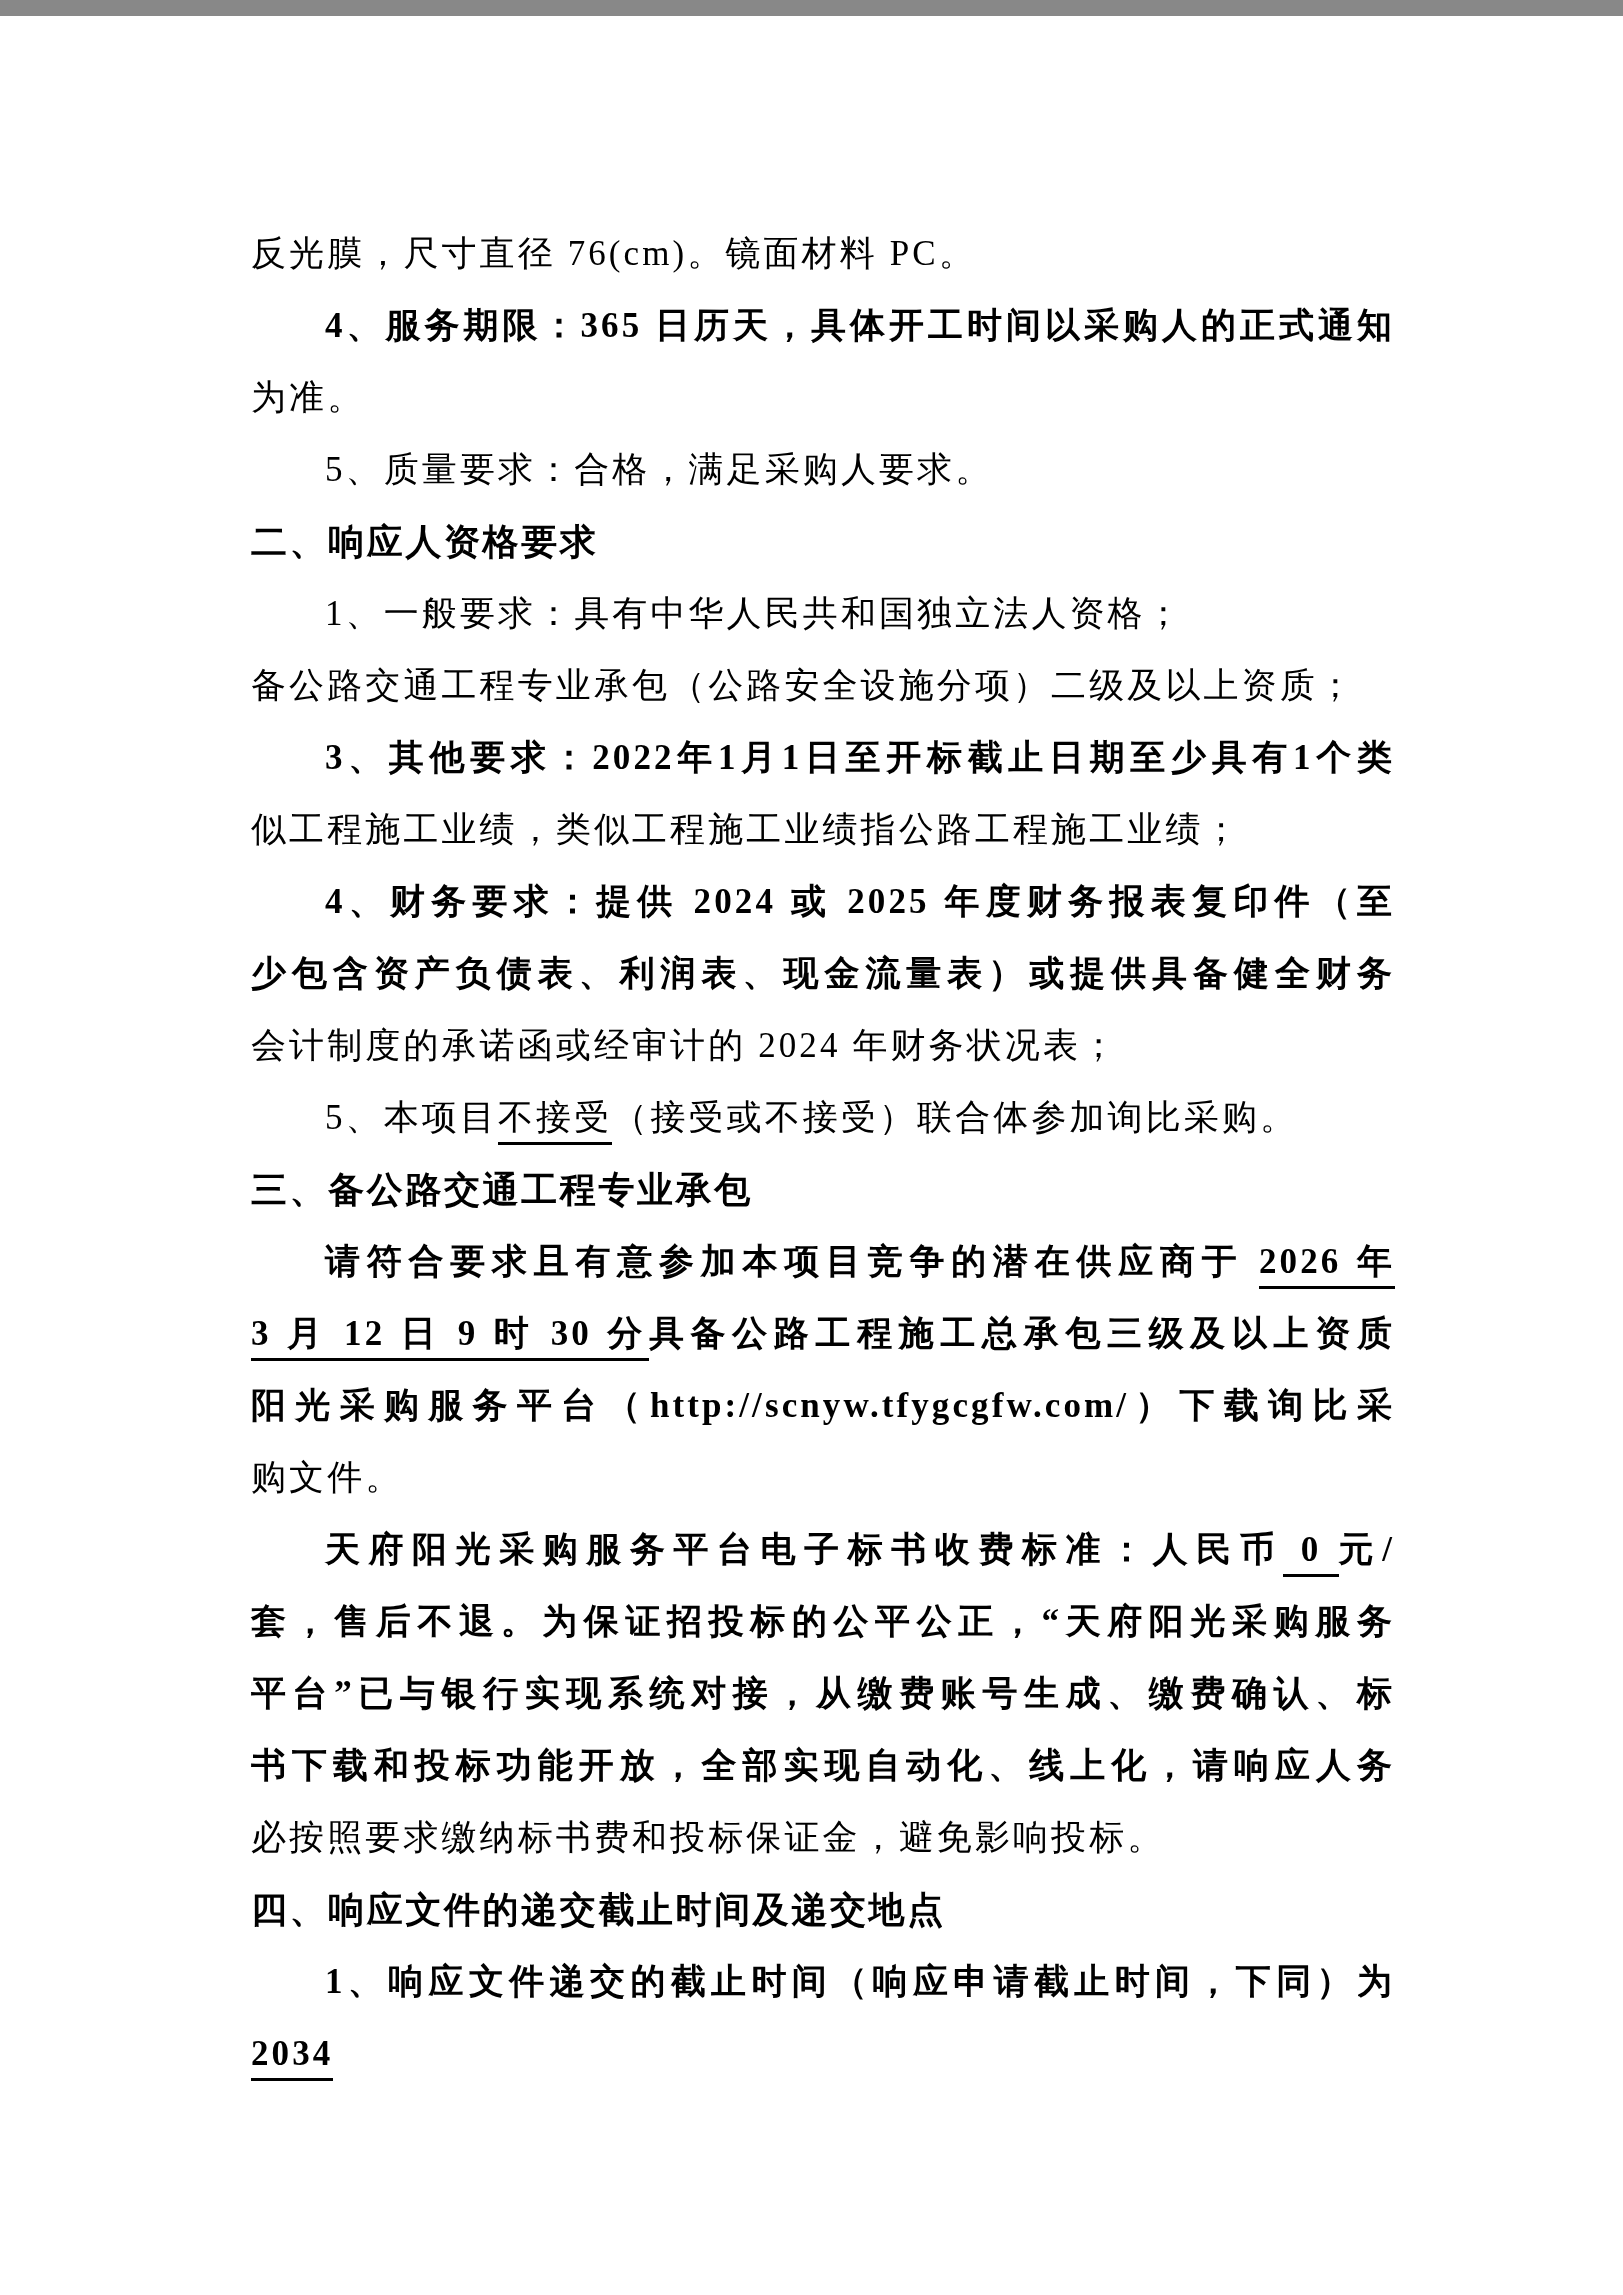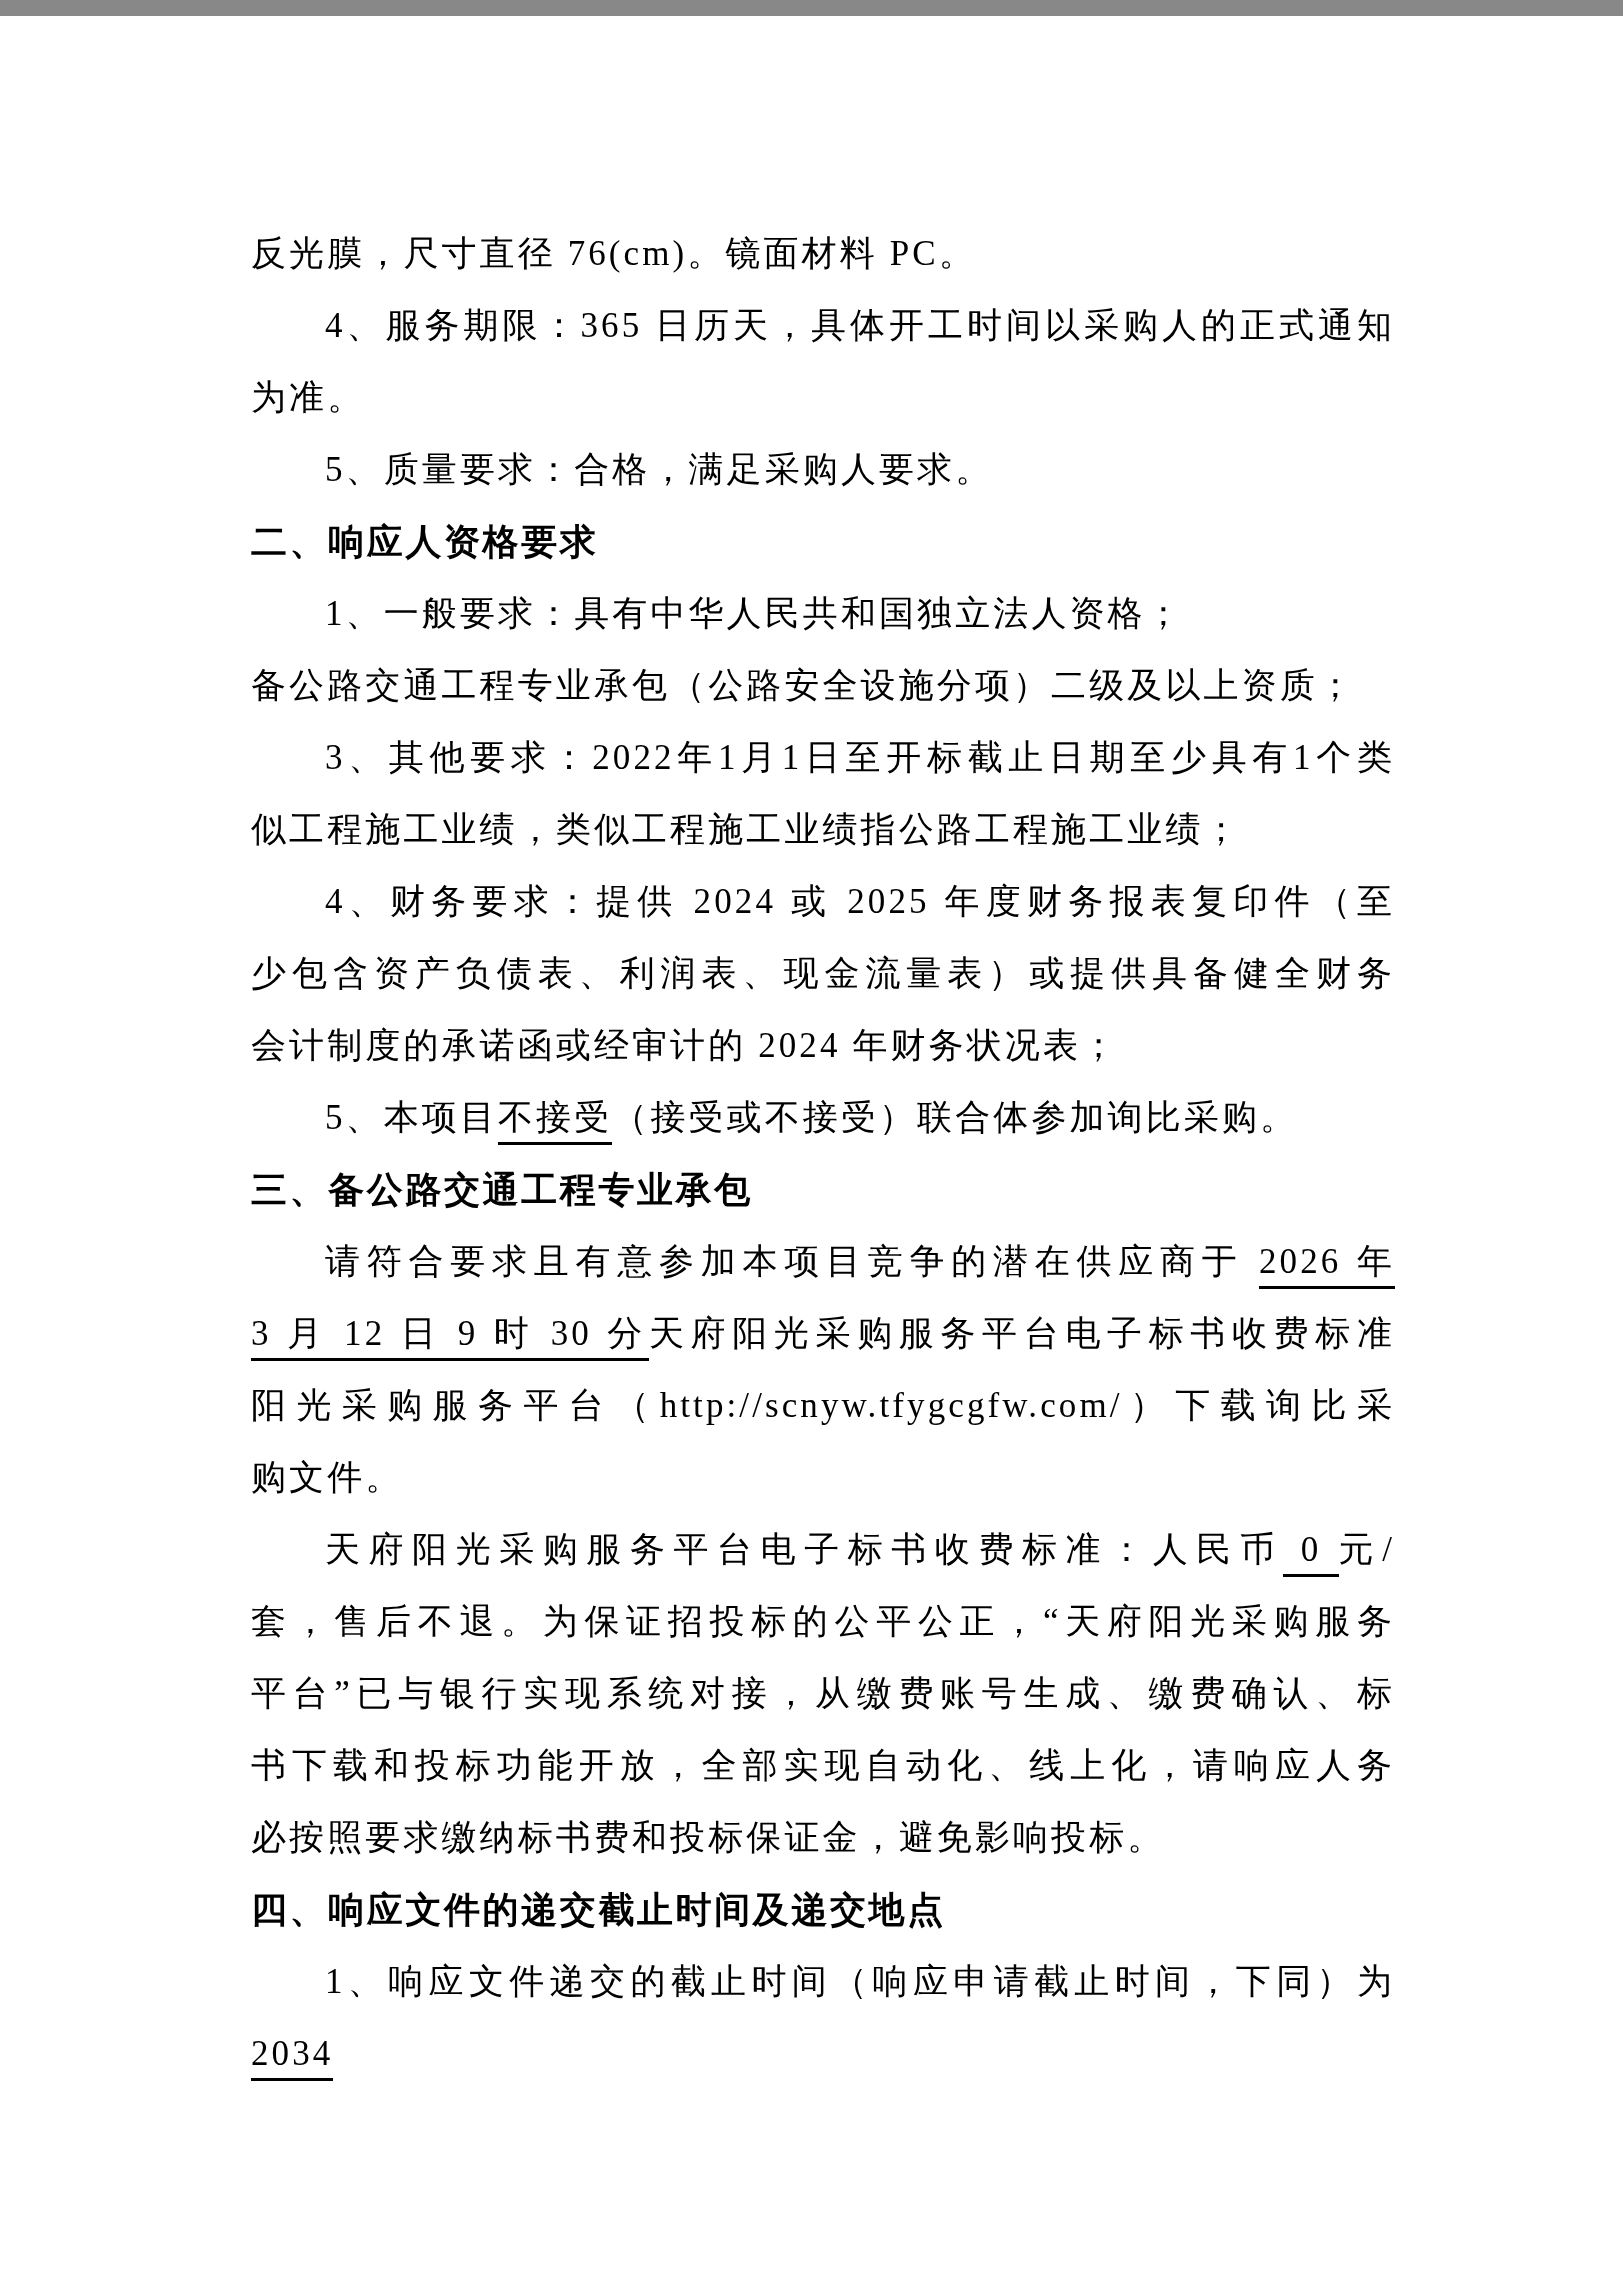--- a/index.html
+++ b/index.html
@@ -24,20 +24,21 @@
     line-height: 72px;
     font-size: 35px;
     letter-spacing: 3.1px;
     white-space: nowrap;
     text-align: left;
   }
   .line.justify {
     text-align: justify;
     text-align-last: justify;
     white-space: normal;
+    font-weight: bold;
   }
   .line.indent {
     text-indent: 74px;
   }
   .line.heading {
     font-family: Liberation Serif, serif;
     font-weight: 700;
     font-size: 36px;
     letter-spacing: 2.6px;
   }
@@ -59,21 +60,21 @@
       <div class="line indent"><span>1、一般要求：具有中华人民共和国独立法人资格；</span></div>
       <div class="line"><span>备公路交通工程专业承包（公路安全设施分项）二级及以上资质；</span></div>
       <div class="line indent justify"><span>3、其他要求：2022年1月1日至开标截止日期至少具有1个类</span></div>
       <div class="line"><span>似工程施工业绩，类似工程施工业绩指公路工程施工业绩；</span></div>
       <div class="line indent justify"><span>4、财务要求：提供 2024 或 2025 年度财务报表复印件（至</span></div>
       <div class="line justify"><span>少包含资产负债表、利润表、现金流量表）或提供具备健全财务</span></div>
       <div class="line"><span>会计制度的承诺函或经审计的 2024 年财务状况表；</span></div>
       <div class="line indent"><span>5、本项目</span><span class="useg">不接受</span><span>（接受或不接受）联合体参加询比采购。</span></div>
       <div class="line heading"><span>三、备公路交通工程专业承包</span></div>
       <div class="line indent justify"><span>请符合要求且有意参加本项目竞争的潜在供应商于 </span><span class="useg">2026 年</span></div>
-      <div class="line justify"><span class="useg">3 月 12 日 9 时 30 分</span><span>天府阳光采购服务平台电子标书收费标准</span></div>
+      <div class="line justify"><span class="useg">3 月 12 日 9 时 30 分</span><span>具备公路工程施工总承包三级及以上资质</span></div>
       <div class="line justify"><span>阳光采购服务平台（http://scnyw.tfygcgfw.com/）下载询比采</span></div>
       <div class="line"><span>购文件。</span></div>
       <div class="line indent justify"><span>天府阳光采购服务平台电子标书收费标准：人民币</span><span class="useg"> 0 </span><span>元/</span></div>
       <div class="line justify"><span>套，售后不退。为保证招投标的公平公正，“天府阳光采购服务</span></div>
       <div class="line justify"><span>平台”已与银行实现系统对接，从缴费账号生成、缴费确认、标</span></div>
       <div class="line justify"><span>书下载和投标功能开放，全部实现自动化、线上化，请响应人务</span></div>
       <div class="line"><span>必按照要求缴纳标书费和投标保证金，避免影响投标。</span></div>
       <div class="line heading"><span>四、响应文件的递交截止时间及递交地点</span></div>
       <div class="line indent justify"><span>1、响应文件递交的截止时间（响应申请截止时间，下同）为 </span><span class="useg">2034</span></div>
     </div>

